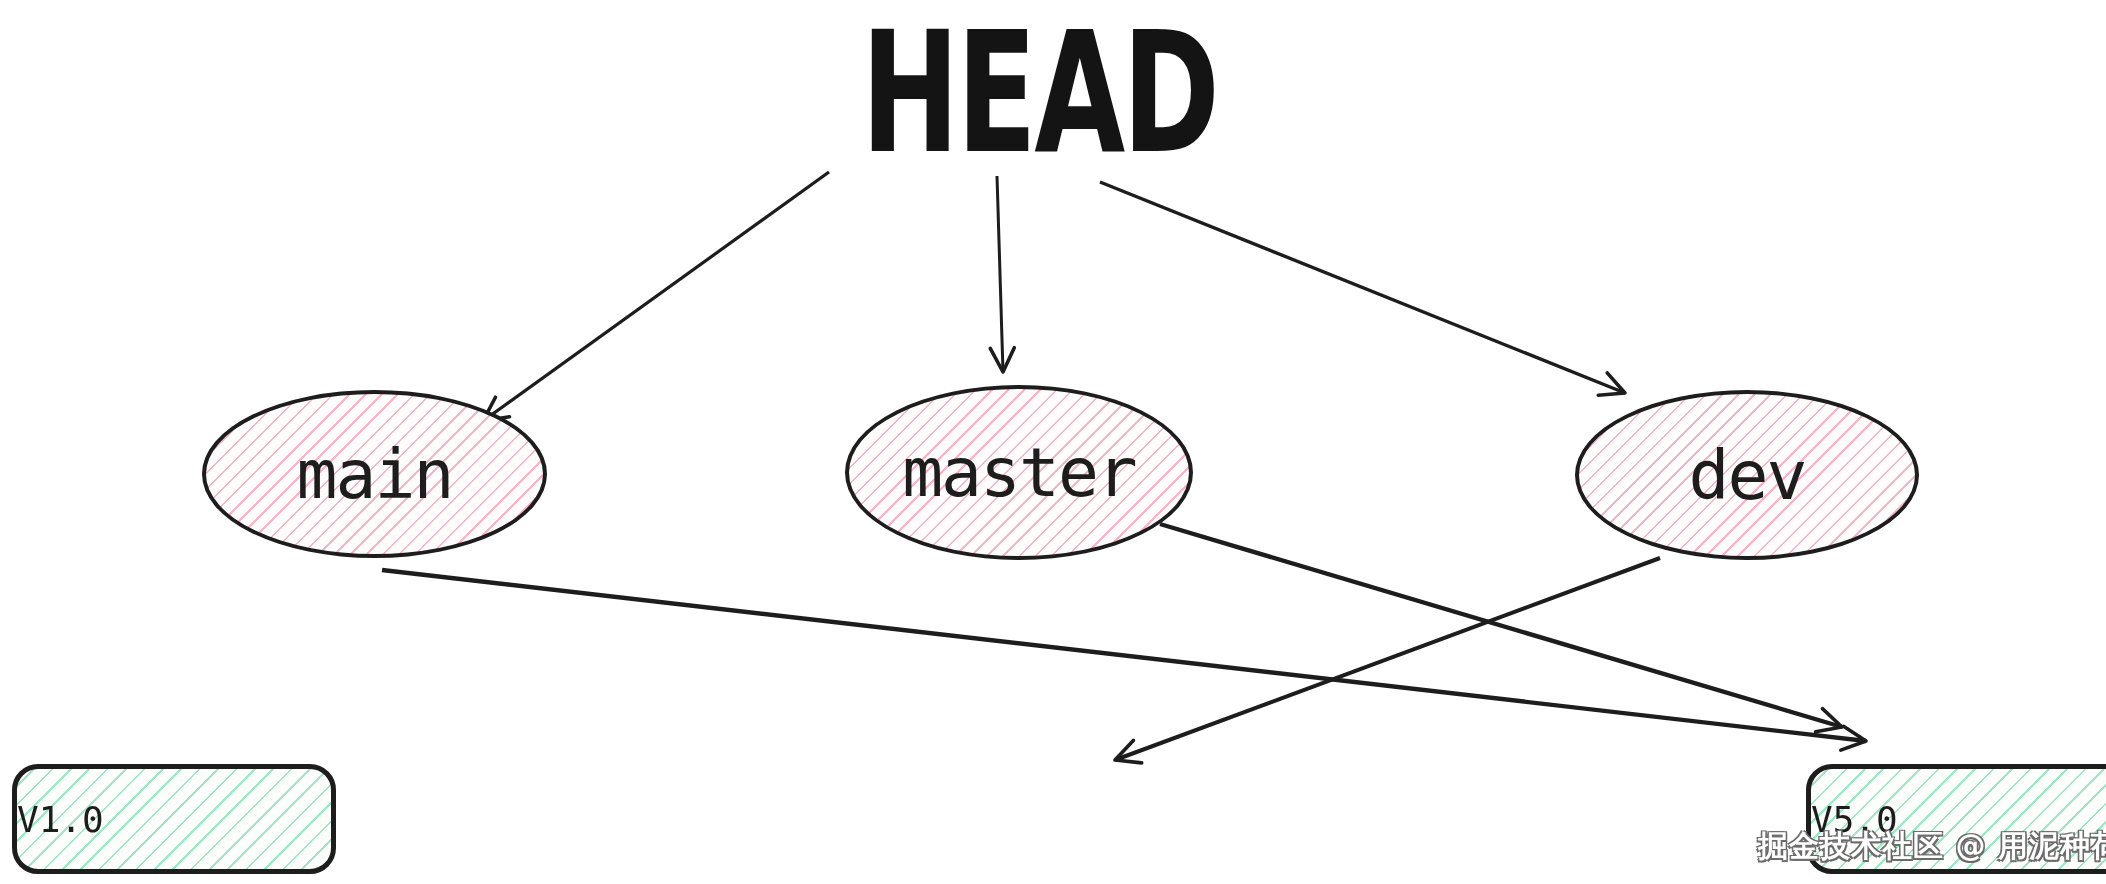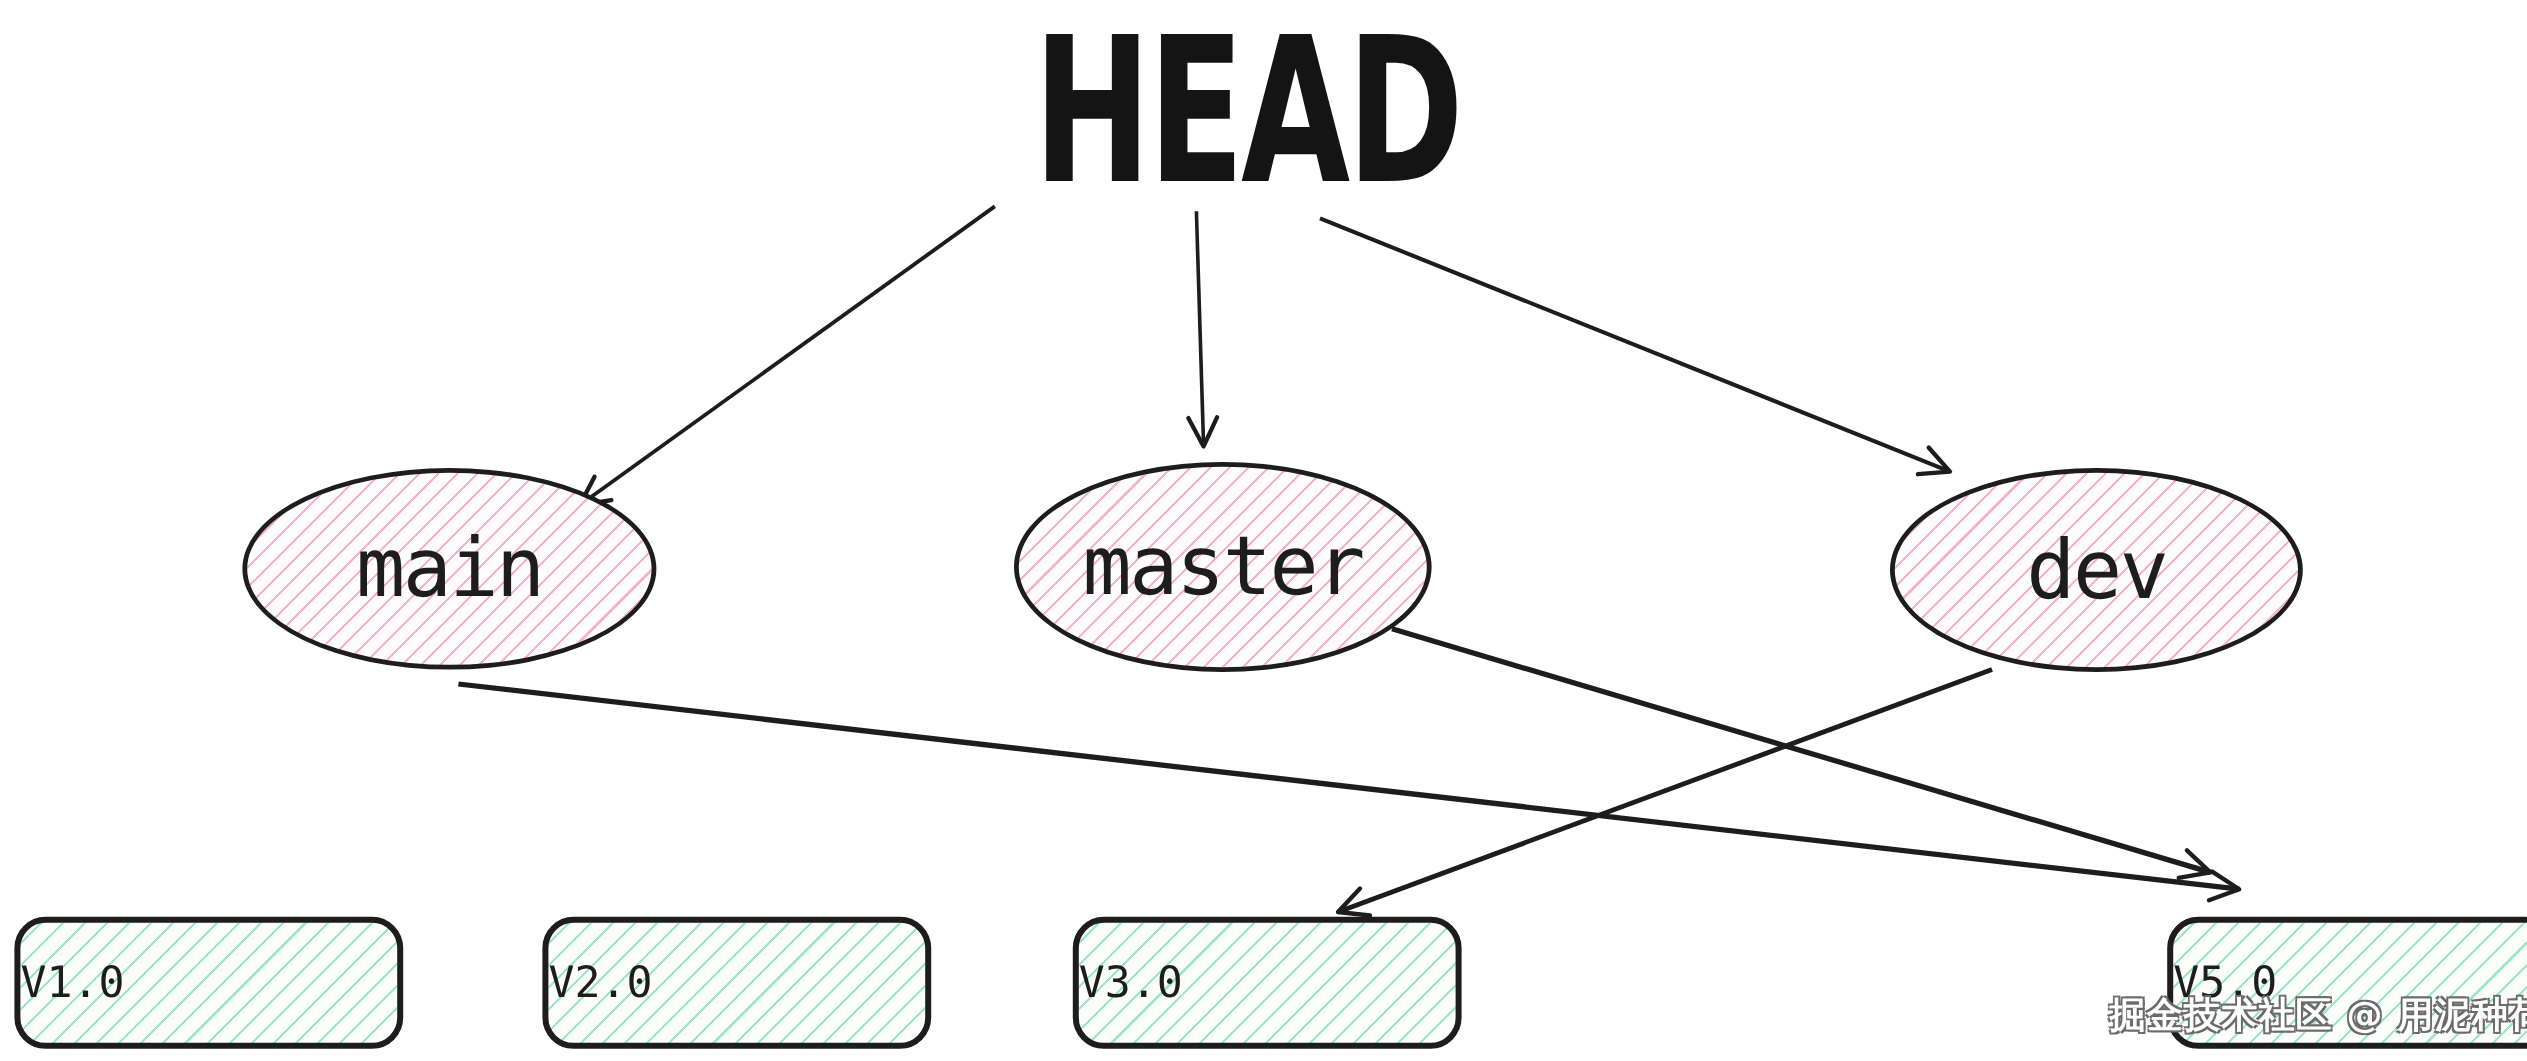--- a/index.html
+++ b/index.html
@@ -142,25 +142,19 @@
   <div class="branch branch-main">
     <span class="branch-label">main</span>
   </div>
   <div class="branch branch-dev">
     <span class="branch-label">dev</span>
   </div>
 
   <div class="version v1">
     <span class="version-label">V1.0</span>
   </div>
-  <div class="version v2">
-    <span class="version-label">V2.0</span>
-  </div>
-  <div class="version v3">
-    <span class="version-label">V3.0</span>
-  </div>
   <div class="version v5">
     <span class="version-label">V5.0</span>
   </div>
 
   <div class="watermark">掘金技术社区 @ 用泥种荷花</div>
 
 </div>
 
 </body></html>

